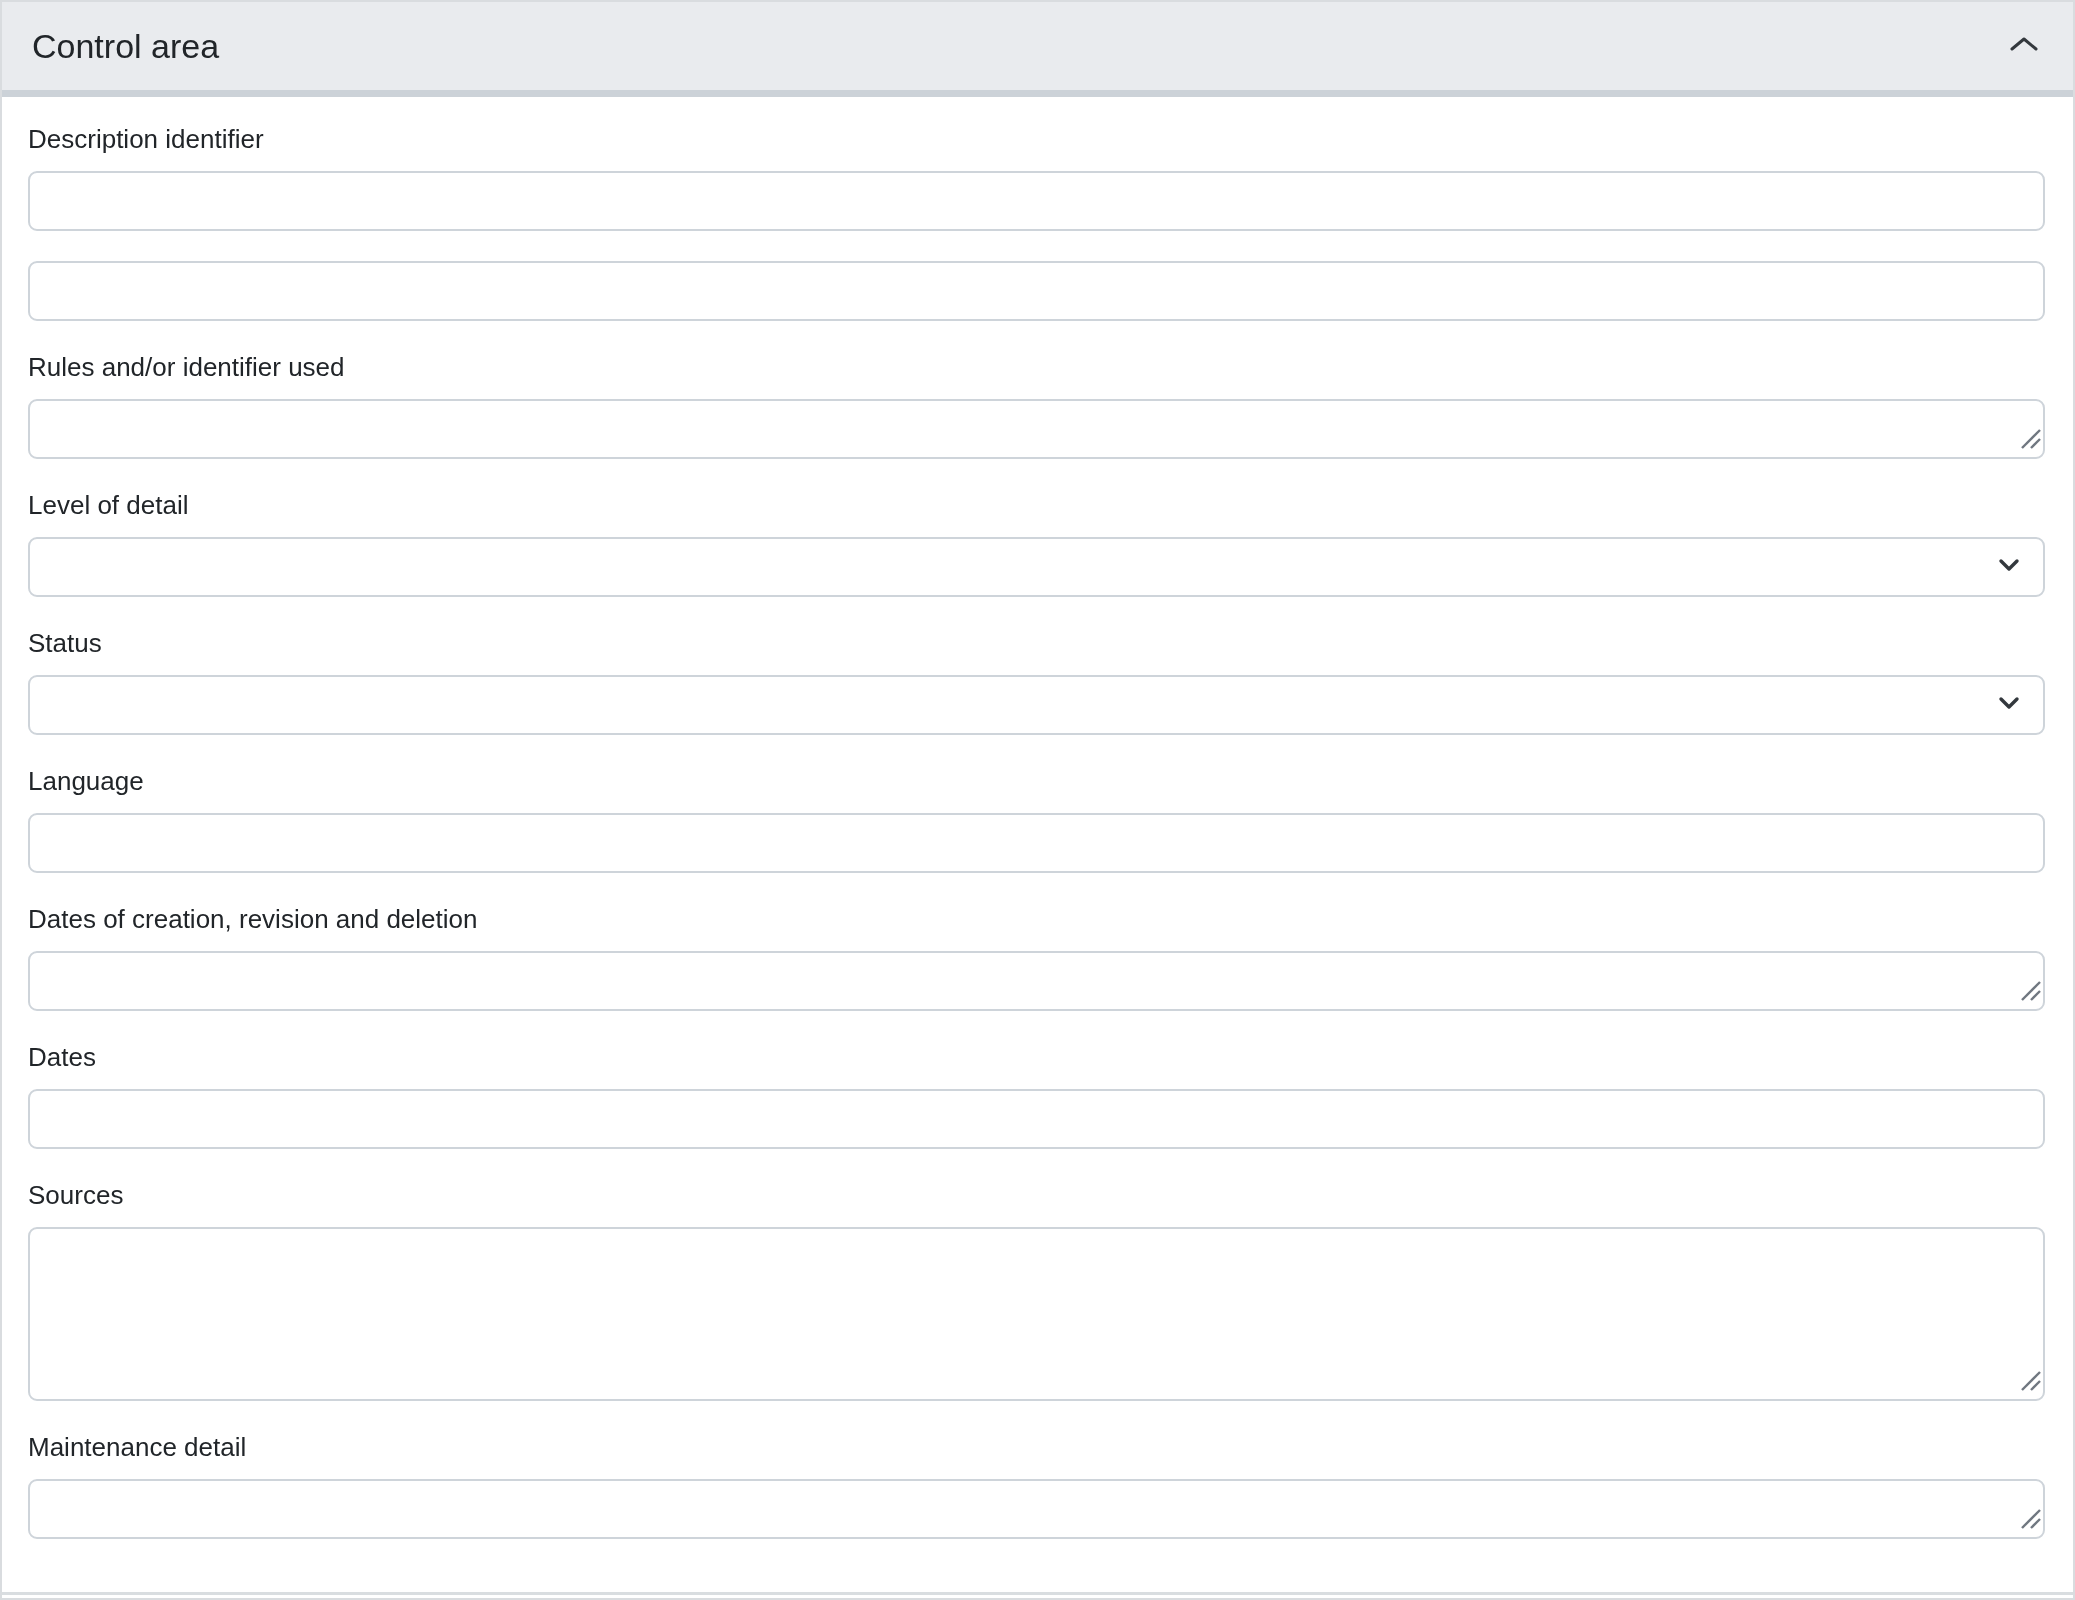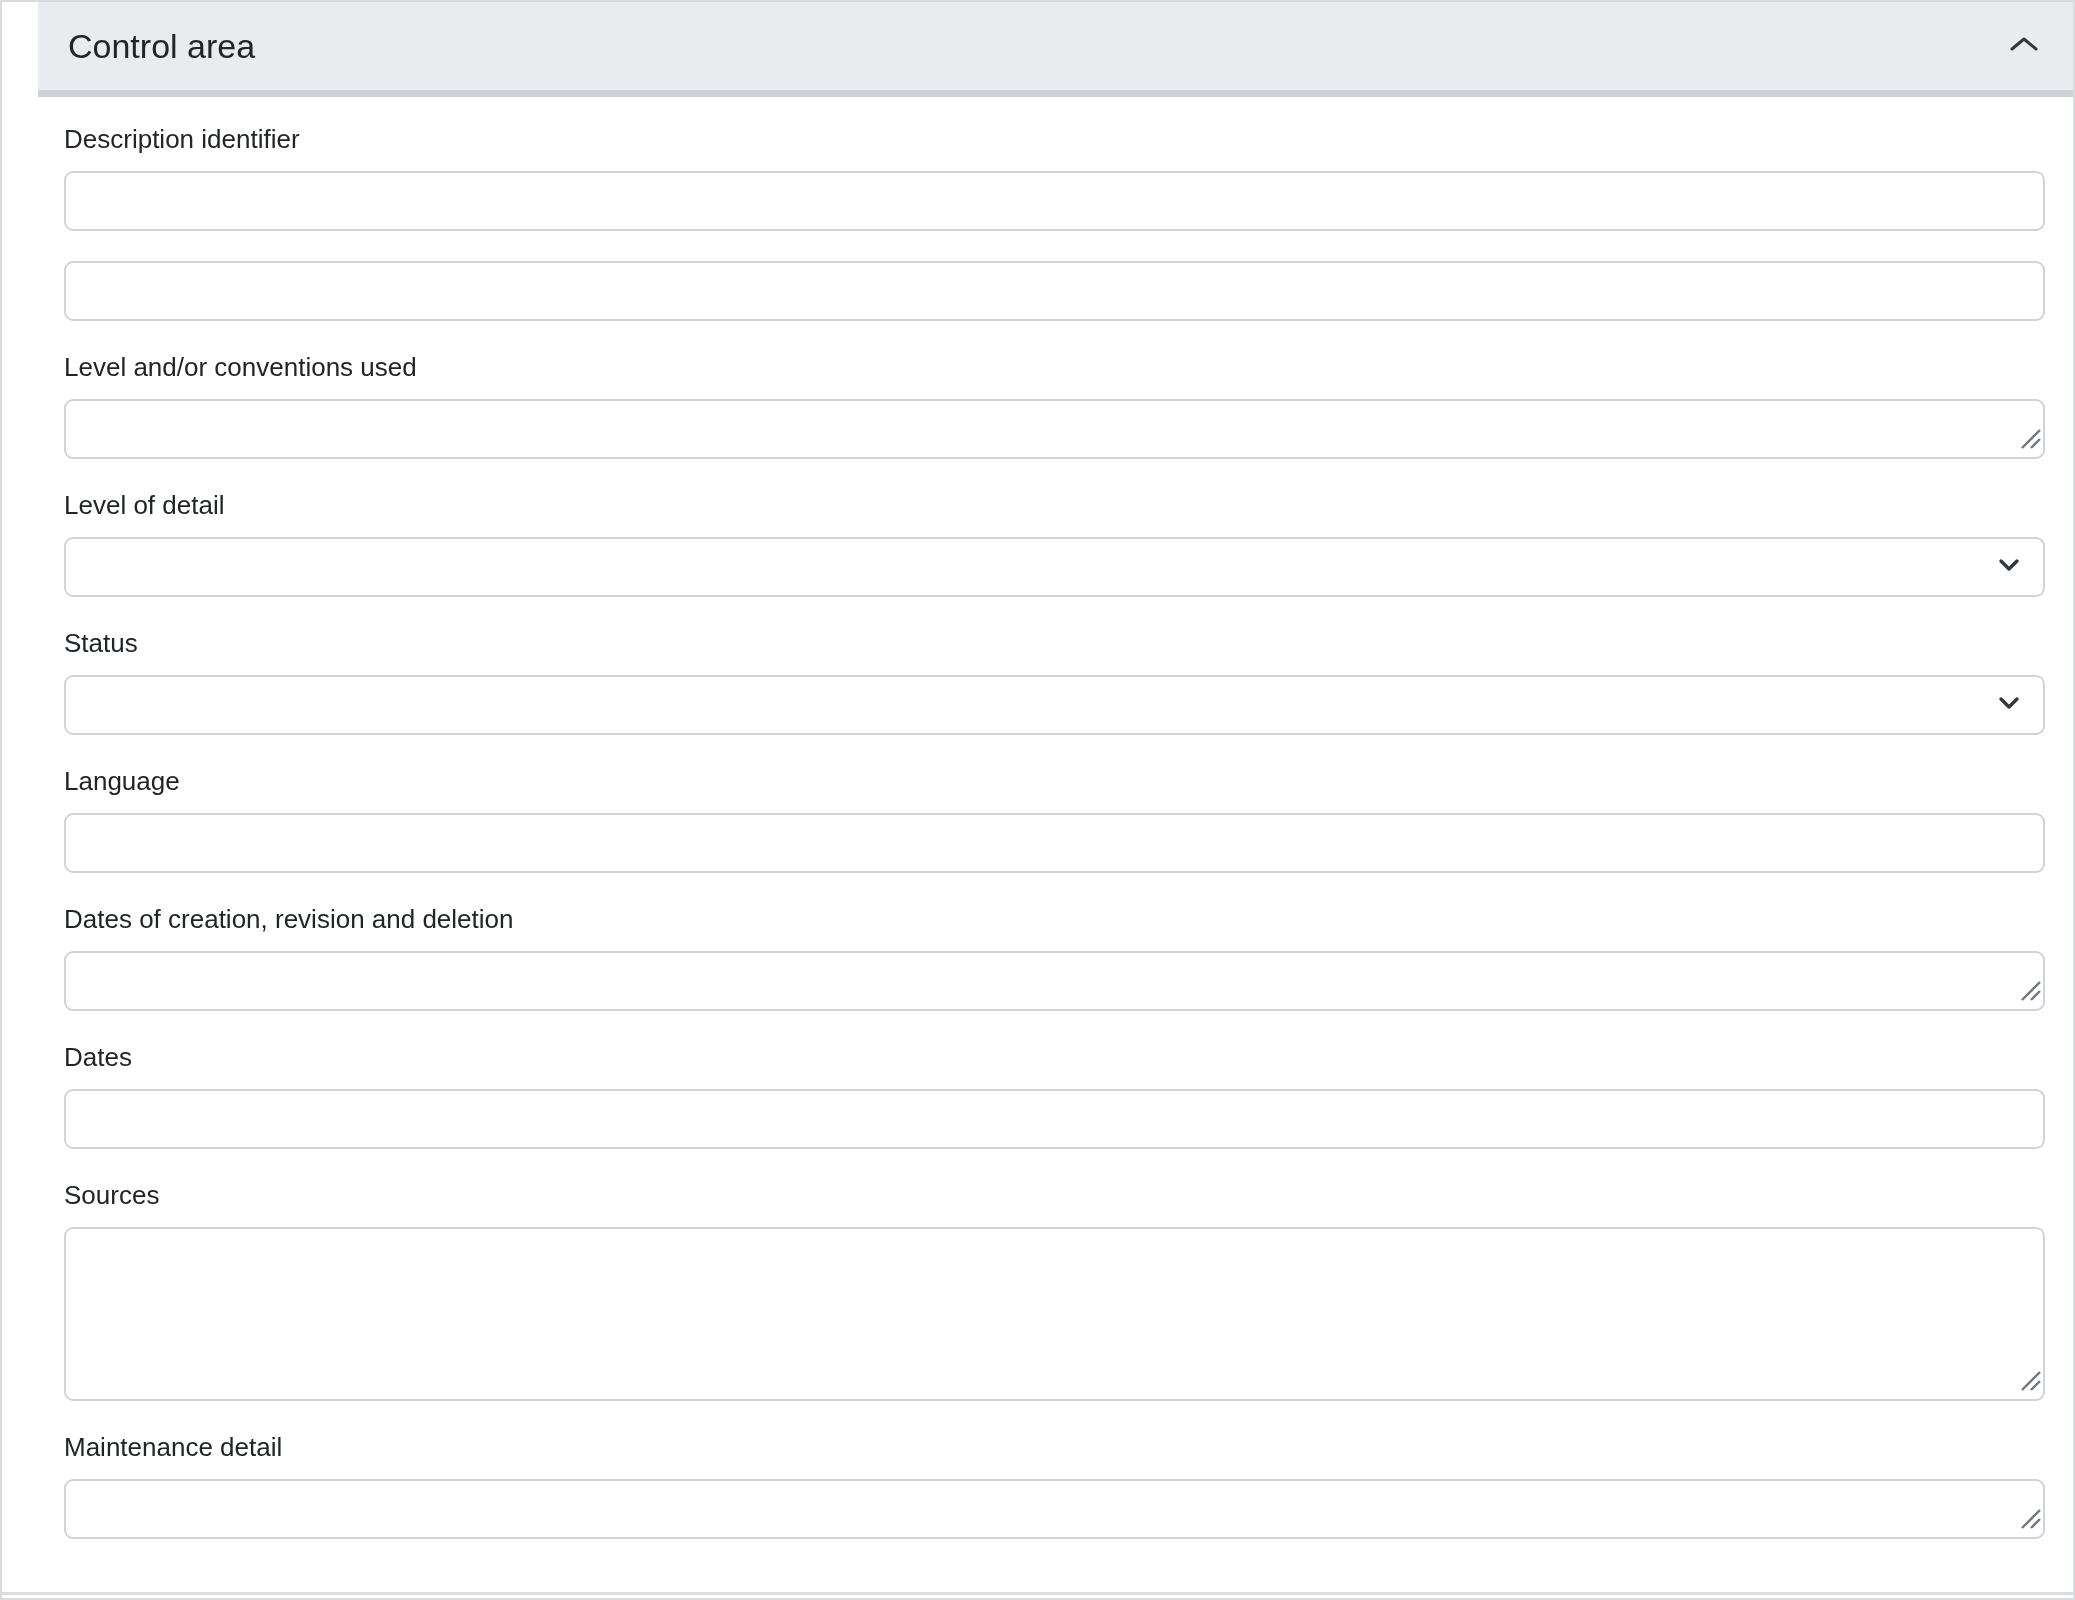--- a/index.html
+++ b/index.html
@@ -10,21 +10,20 @@
     color: #212529;
   }
   .panel {
     position: relative;
     width: 2075px;
     height: 1600px;
     box-sizing: border-box;
     border: 2px solid #d9dcdf;
     background: #ffffff;
     overflow: hidden;
-    padding-left: 36px;
   }
   .accordion-header {
     height: 88px;
     background: #e9ebee;
     border-bottom: 7px solid #ccd2d8;
     display: flex;
     align-items: center;
     justify-content: space-between;
     padding: 0 34px 0 30px;
     cursor: pointer;
@@ -124,21 +123,21 @@
     <div class="field">
       <label class="field-label">Description identifier</label>
       <input type="text" class="control" style="">
     </div>
 
     <div class="field">
       <input type="text" class="control" style="">
     </div>
 
     <div class="field">
-      <label class="field-label">Level and/or conventions used</label>
+      <label class="field-label">Rules and/or identifier used</label>
       <div class="control-wrap">
         <textarea class="control" style=""></textarea>
         <span class="resize-handle">
           <svg width="22" height="22" viewBox="0 0 22 22" fill="none">
             <path d="M2 20 L20 2" stroke="#707780" stroke-width="2.4"></path>
             <path d="M11 20 L20 11" stroke="#707780" stroke-width="2.4"></path>
           </svg>
         </span>
       </div>
     </div>

